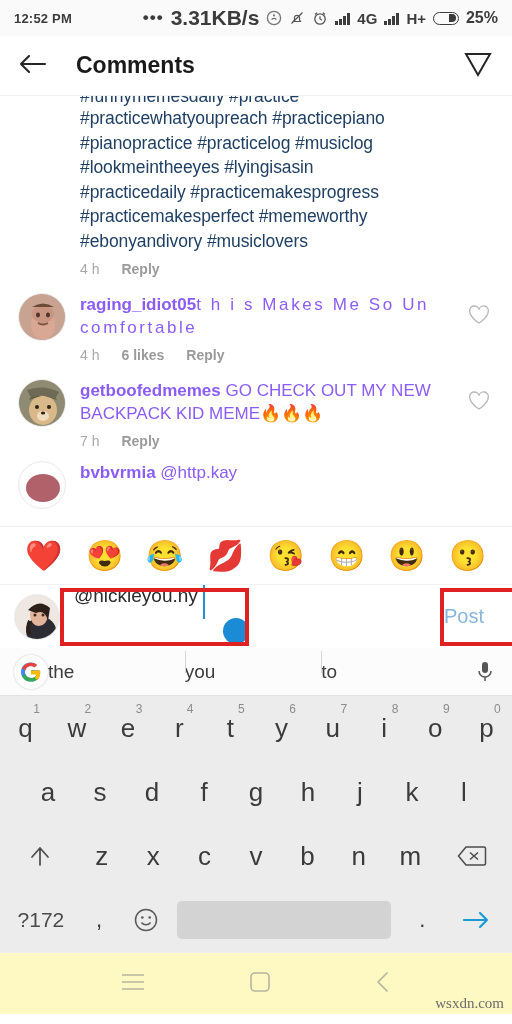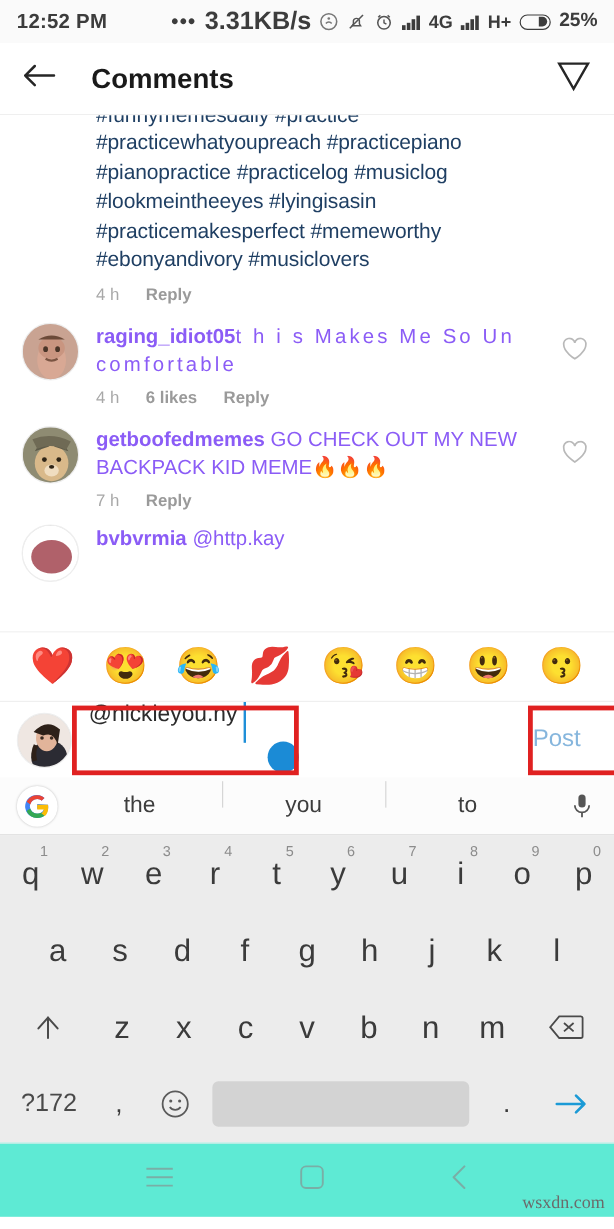--- a/index.html
+++ b/index.html
@@ -9,21 +9,21 @@
     background: #ffffff;
     overflow: hidden;
   }
   #app { position: relative; width: 512px; height: 1024px; background:#fff; }
 
   
   .statusbar {
     height: 36px; display: flex; align-items: center;
     padding: 0 14px; background: #fafafa; color: #3c3c3c;
   }
-  .sb-time { font-size: 17px; font-weight: bold; letter-spacing: .2px; }
+  .sb-time { font-size: 13px; font-weight: bold; letter-spacing: .2px; }
   .sb-right { margin-left: auto; display: flex; align-items: center; gap: 7px; }
   .sb-dots { font-size: 17px; font-weight: bold; letter-spacing: 1px; }
   .sb-speed { font-size: 21px; font-weight: bold; }
   .sb-txt { font-size: 15px; font-weight: bold; }
   .sb-ico { display: inline-flex; align-items: center; }
   .bars { display:inline-flex; align-items:flex-end; gap:1px; height:13px; }
   .bars i { width:3px; background:#3c3c3c; display:block; }
   .bars i:nth-child(1){height:4px;} .bars i:nth-child(2){height:6px;}
   .bars i:nth-child(3){height:9px;} .bars i:nth-child(4){height:12px;}
   .batt { width:26px; height:13px; border:1.6px solid #3c3c3c; border-radius:7px;
@@ -97,21 +97,21 @@
   .kb { background:#ececec; }
   .kb-sugg {
     height:48px; display:flex; align-items:center; background:#fcfcfc;
     border-bottom:1px solid #e3e3e3;
   }
   .g-logo {
     width:34px; height:34px; border-radius:50%; background:#fff; margin-left:14px;
     display:flex; align-items:center; justify-content:center;
     box-shadow:0 0 2px rgba(0,0,0,.25); font-size:20px; font-weight:bold;
   }
-  .sugg { flex:1; text-align:center; font-size:19px; color:#3d3d3d; position:relative; }
+  .sugg { flex:1; font-size:19px; color:#3d3d3d; position:relative; }
   .sugg + .sugg::before {
     content:""; position:absolute; left:0; top:-10px; height:22px; width:1px; background:#d6d6d6;
   }
   .mic { width:54px; display:flex; align-items:center; justify-content:center; }
 
   .kb-row { display:flex; align-items:center; height:64px; }
   .key {
     flex:1; text-align:center; font-size:26px; color:#3b3b3b; position:relative;
     display:flex; align-items:center; justify-content:center; height:100%;
   }
@@ -123,21 +123,21 @@
   .key.wide { flex:1.4; }
   .kb-bottom { display:flex; align-items:center; height:64px; padding:0 6px; }
   .kb-bottom .k123 { flex:1.5; text-align:center; font-size:21px; color:#4a4a4a; }
   .kb-bottom .kcomma, .kb-bottom .kdot { flex:1; text-align:center; font-size:22px; color:#3b3b3b; }
   .kb-bottom .kemoji { flex:1; display:flex; align-items:center; justify-content:center; }
   .spacebar { flex:4.6; height:38px; background:#d3d3d3; border-radius:5px; margin:0 8px; }
   .kenter { flex:1.3; display:flex; align-items:center; justify-content:center; }
 
   
   .navbar {
-    height:62px; background:#5eead4; display:flex; align-items:center;
+    height:62px; background:#fef9c3; display:flex; align-items:center;
     justify-content:center; gap:104px; border-top:1px solid #eee; position:relative;
   }
   .nav-ico { opacity:.62; }
   .watermark {
     position:absolute; right:8px; bottom:2px; font-size:15px; color:#6b6b6b;
     font-family:"Liberation Serif", serif;
   }
 </style>
 </head>
 <body>
@@ -203,20 +203,21 @@
   </div>
 
   <div class="comments">
 
     <div>
       <div class="hashblock">
         <div class="clip-row">#funnymemesdaily #practice</div>
         <div>#practicewhatyoupreach #practicepiano</div>
         <div>#pianopractice #practicelog #musiclog</div>
         <div>#lookmeintheeyes #lyingisasin</div>
+        <div>#practicedaily #practicemakesprogress</div>
         <div>#practicemakesperfect #memeworthy</div>
         <div>#ebonyandivory #musiclovers</div>
       </div>
       <div class="meta">
         <span class="age">4 h</span>
         <span>Reply</span>
       </div>
     </div>
 
     <div class="c-row">

